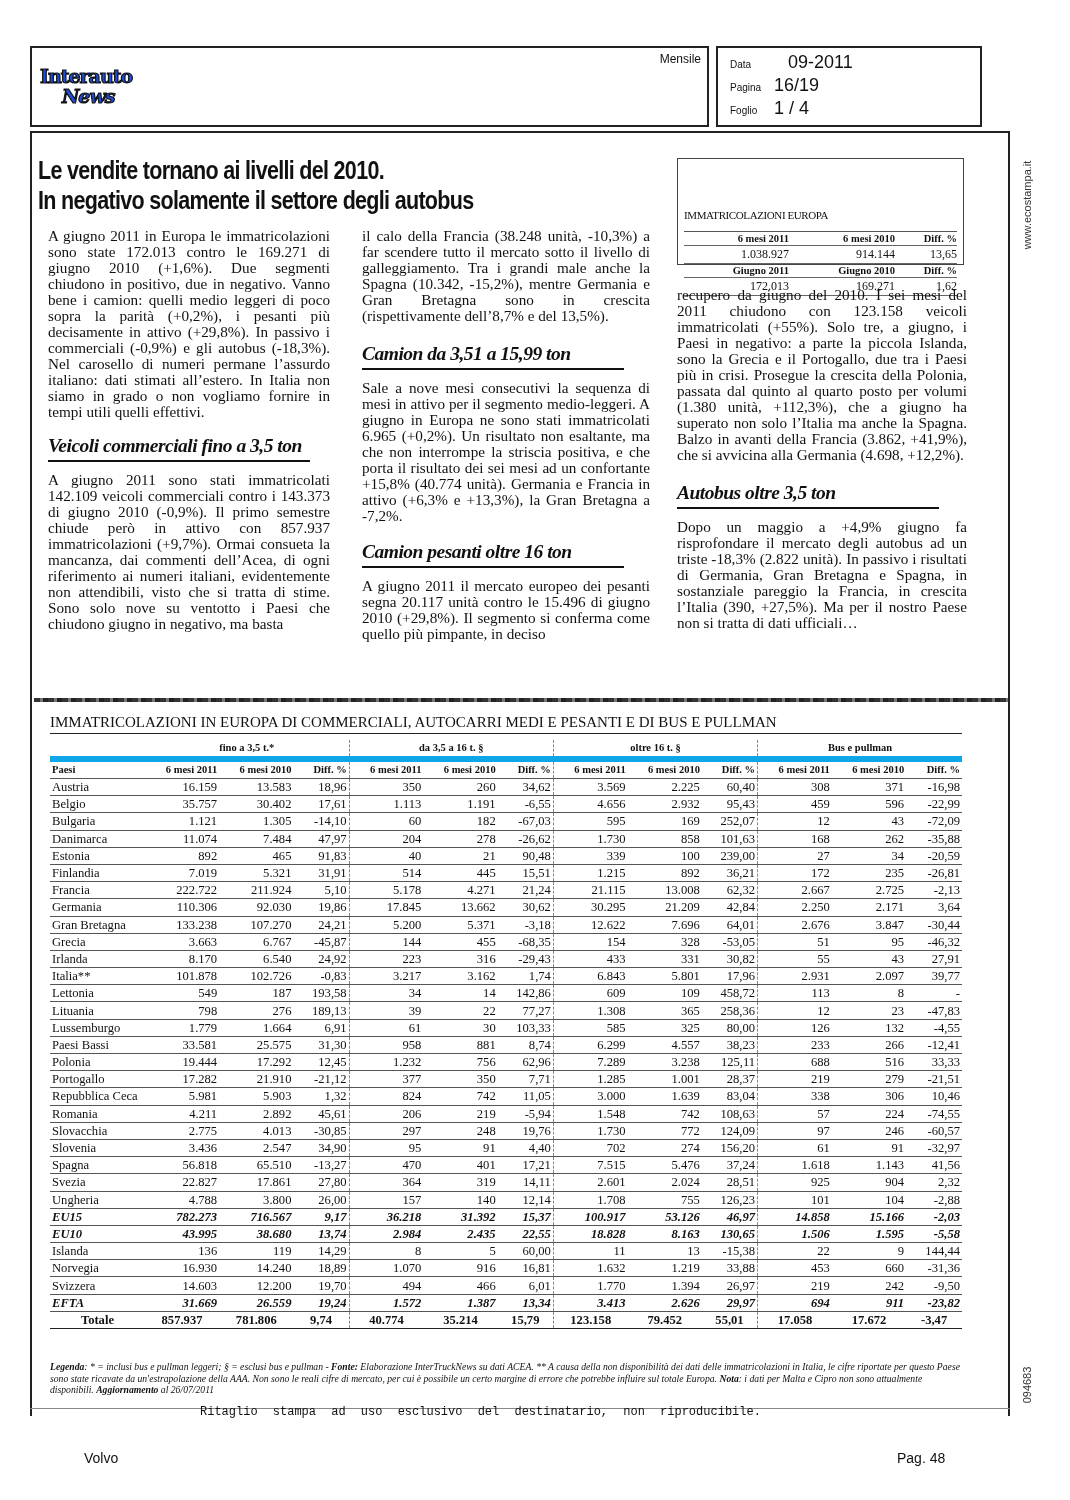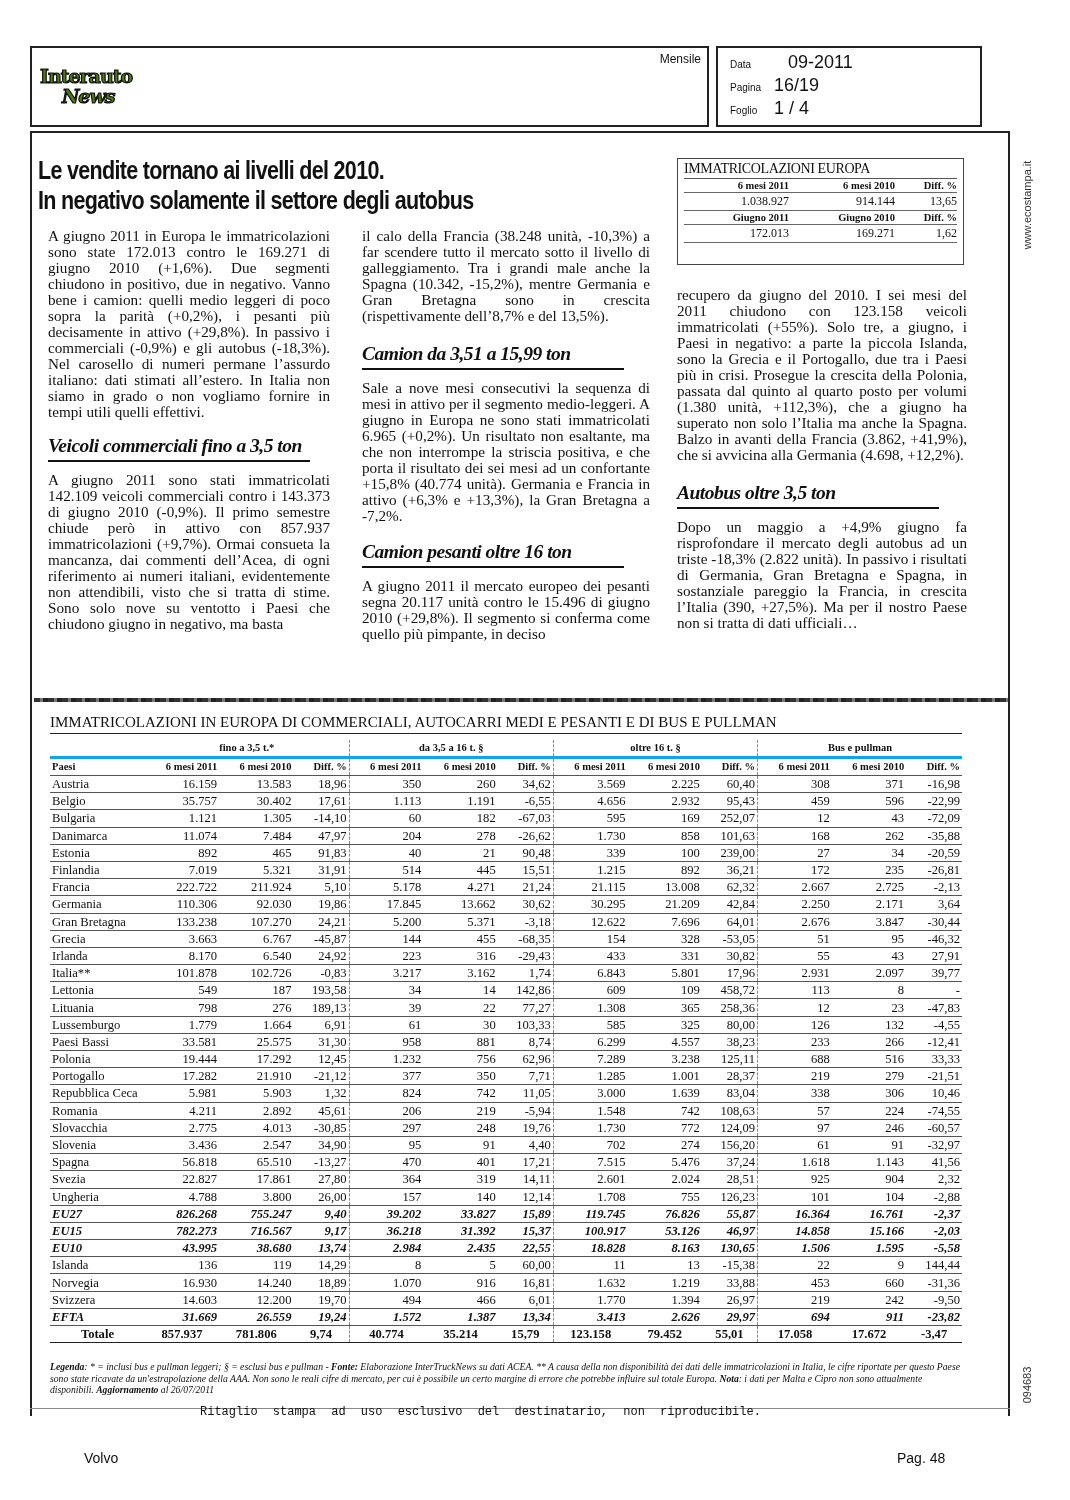--- a/index.html
+++ b/index.html
@@ -2,21 +2,21 @@
 <html><head>
   <meta charset="utf-8">
   <style>
     * { box-sizing: border-box; margin: 0; padding: 0; }
     body { width: 1070px; height: 1500px; background: #ffffff; color: #111; position: relative; overflow: hidden; font-family: "Liberation Serif", serif; }
 
     
     .hdr-left { position: absolute; left: 30px; top: 46px; width: 679px; height: 81px; border: 2px solid #222; }
     .hdr-right { position: absolute; left: 716px; top: 46px; width: 266px; height: 81px; border: 2px solid #222; }
     .logo { position: absolute; left: 8px; top: 18px; width: 90px; height: 44px; }
-    .logo .l1, .logo .l2 { display: block; font-family: "DejaVu Serif", serif; font-weight: bold; color: #4d7c0f; -webkit-text-stroke: 1.2px #111; letter-spacing: -1px; line-height: 20px; }
+    .logo .l1, .logo .l2 { display: block; font-family: "DejaVu Serif", serif; font-weight: bold; color: #1d4ed8; -webkit-text-stroke: 1.2px #111; letter-spacing: -1px; line-height: 20px; }
     .logo .l1 { font-size: 19px; }
     .logo .l2 { font-size: 19px; padding-left: 22px; font-style: italic; }
     .mensile { position: absolute; right: 6px; top: 4px; font-family: "Liberation Sans", sans-serif; font-size: 12px; }
     .meta-row { position: absolute; left: 12px; font-family: "Liberation Sans", sans-serif; display: flex; align-items: baseline; }
     .meta-row .k { width: 44px; font-size: 10px; }
     .meta-row .v { font-size: 18px; }
     .meta-row.r1 { top: 4px; } .meta-row.r1 .v { margin-left: 14px; }
     .meta-row.r2 { top: 27px; }
     .meta-row.r3 { top: 50px; }
 
@@ -33,34 +33,34 @@
 
     .col { position: absolute; font-size: 15.2px; line-height: 16px; text-align: justify; }
     .col p { margin-bottom: 0; }
     .col1 { left: 48px; top: 228px; width: 282px; }
     .col2 { left: 362px; top: 228px; width: 288px; }
     .col3 { left: 677px; top: 287px; width: 290px; }
     .sect { font-style: italic; font-weight: bold; font-size: 19.5px; letter-spacing: -0.5px; text-align: left; margin-top: 18px; padding-bottom: 6px; border-bottom: 2px solid #111; margin-bottom: 10px; width: 262px; }
 
     
     .sumbox { position: absolute; left: 677px; top: 158px; width: 287px; height: 107px; border: 1px solid #444; padding: 2px 6px; }
-    .sumbox .t { font-size: 14px; letter-spacing: -0.4px; border-bottom: 1px solid #555; padding-bottom: 1px; }
+    .sumbox .t { font-size: 11px; letter-spacing: -0.4px; border-bottom: 1px solid #555; padding-bottom: 10px; margin-top: 48px; }
     .sumbox table { width: 100%; border-collapse: collapse; }
     .sumbox th { font-weight: bold; font-size: 10.5px; text-align: right; border-bottom: 1px solid #666; padding: 1px 0; }
     .sumbox td { font-size: 12px; text-align: right; border-bottom: 1px solid #666; padding: 1px 0; }
 
     
     .band { position: absolute; left: 34px; top: 698px; width: 974px; height: 4px; background: repeating-linear-gradient(90deg, #333 0 6px, #777 6px 9px, #222 9px 14px); }
 
     
     .tbl-title { position: absolute; left: 50px; top: 714px; width: 912px; font-size: 15px; border-bottom: 1.5px solid #222; padding-bottom: 2px; }
     .main-tbl { position: absolute; left: 50px; top: 740px; width: 912px; border-collapse: collapse; font-size: 12.6px; }
     .main-tbl td, .main-tbl th { padding: 0 2px; height: 17.2px; line-height: 16px; border-bottom: 1px solid #555; white-space: nowrap; }
     .main-tbl th { font-weight: bold; font-size: 10.5px; text-align: right; }
-    .main-tbl .grp th { text-align: center; border-bottom: 3px solid #0ea5e9; }
+    .main-tbl .grp th { text-align: center; border-bottom: 6px solid #0ea5e9; }
     .main-tbl td { text-align: right; }
     .main-tbl td.name, .main-tbl th.name { text-align: left; }
     .main-tbl .div { border-right: 1px dashed #888; }
     .main-tbl tr.agg td { font-weight: bold; font-style: italic; }
     .main-tbl tr.tot td { font-weight: bold; border-bottom: 1.5px solid #222; text-align: center; }
     .c0 { width: 92px; } .c1 { width: 72px; } .c2 { width: 72px; } .c3 { width: 54px; }
 
     .legend { position: absolute; left: 50px; top: 1361px; width: 912px; font-size: 10.5px; line-height: 11.5px; font-style: italic; transform: scaleX(0.92); transform-origin: left; width: 990px; }
     .legend b { font-style: italic; }
     .ritaglio { position: absolute; left: 200px; top: 1405px; font-family: "Liberation Mono", monospace; font-size: 12px; word-spacing: 8px; }
@@ -552,35 +552,20 @@
         <td>140</td>
         <td class="div">12,14</td>
         <td>1.708</td>
         <td>755</td>
         <td class="div">126,23</td>
         <td>101</td>
         <td>104</td>
         <td>-2,88</td>
       </tr>
       <tr class="agg">
-        <td class="name">EU27</td>
-        <td>826.268</td>
-        <td>755.247</td>
-        <td class="div">9,40</td>
-        <td>39.202</td>
-        <td>33.827</td>
-        <td class="div">15,89</td>
-        <td>119.745</td>
-        <td>76.826</td>
-        <td class="div">55,87</td>
-        <td>16.364</td>
-        <td>16.761</td>
-        <td>-2,37</td>
-      </tr>
-      <tr class="agg">
         <td class="name">EU15</td>
         <td>782.273</td>
         <td>716.567</td>
         <td class="div">9,17</td>
         <td>36.218</td>
         <td>31.392</td>
         <td class="div">15,37</td>
         <td>100.917</td>
         <td>53.126</td>
         <td class="div">46,97</td>

